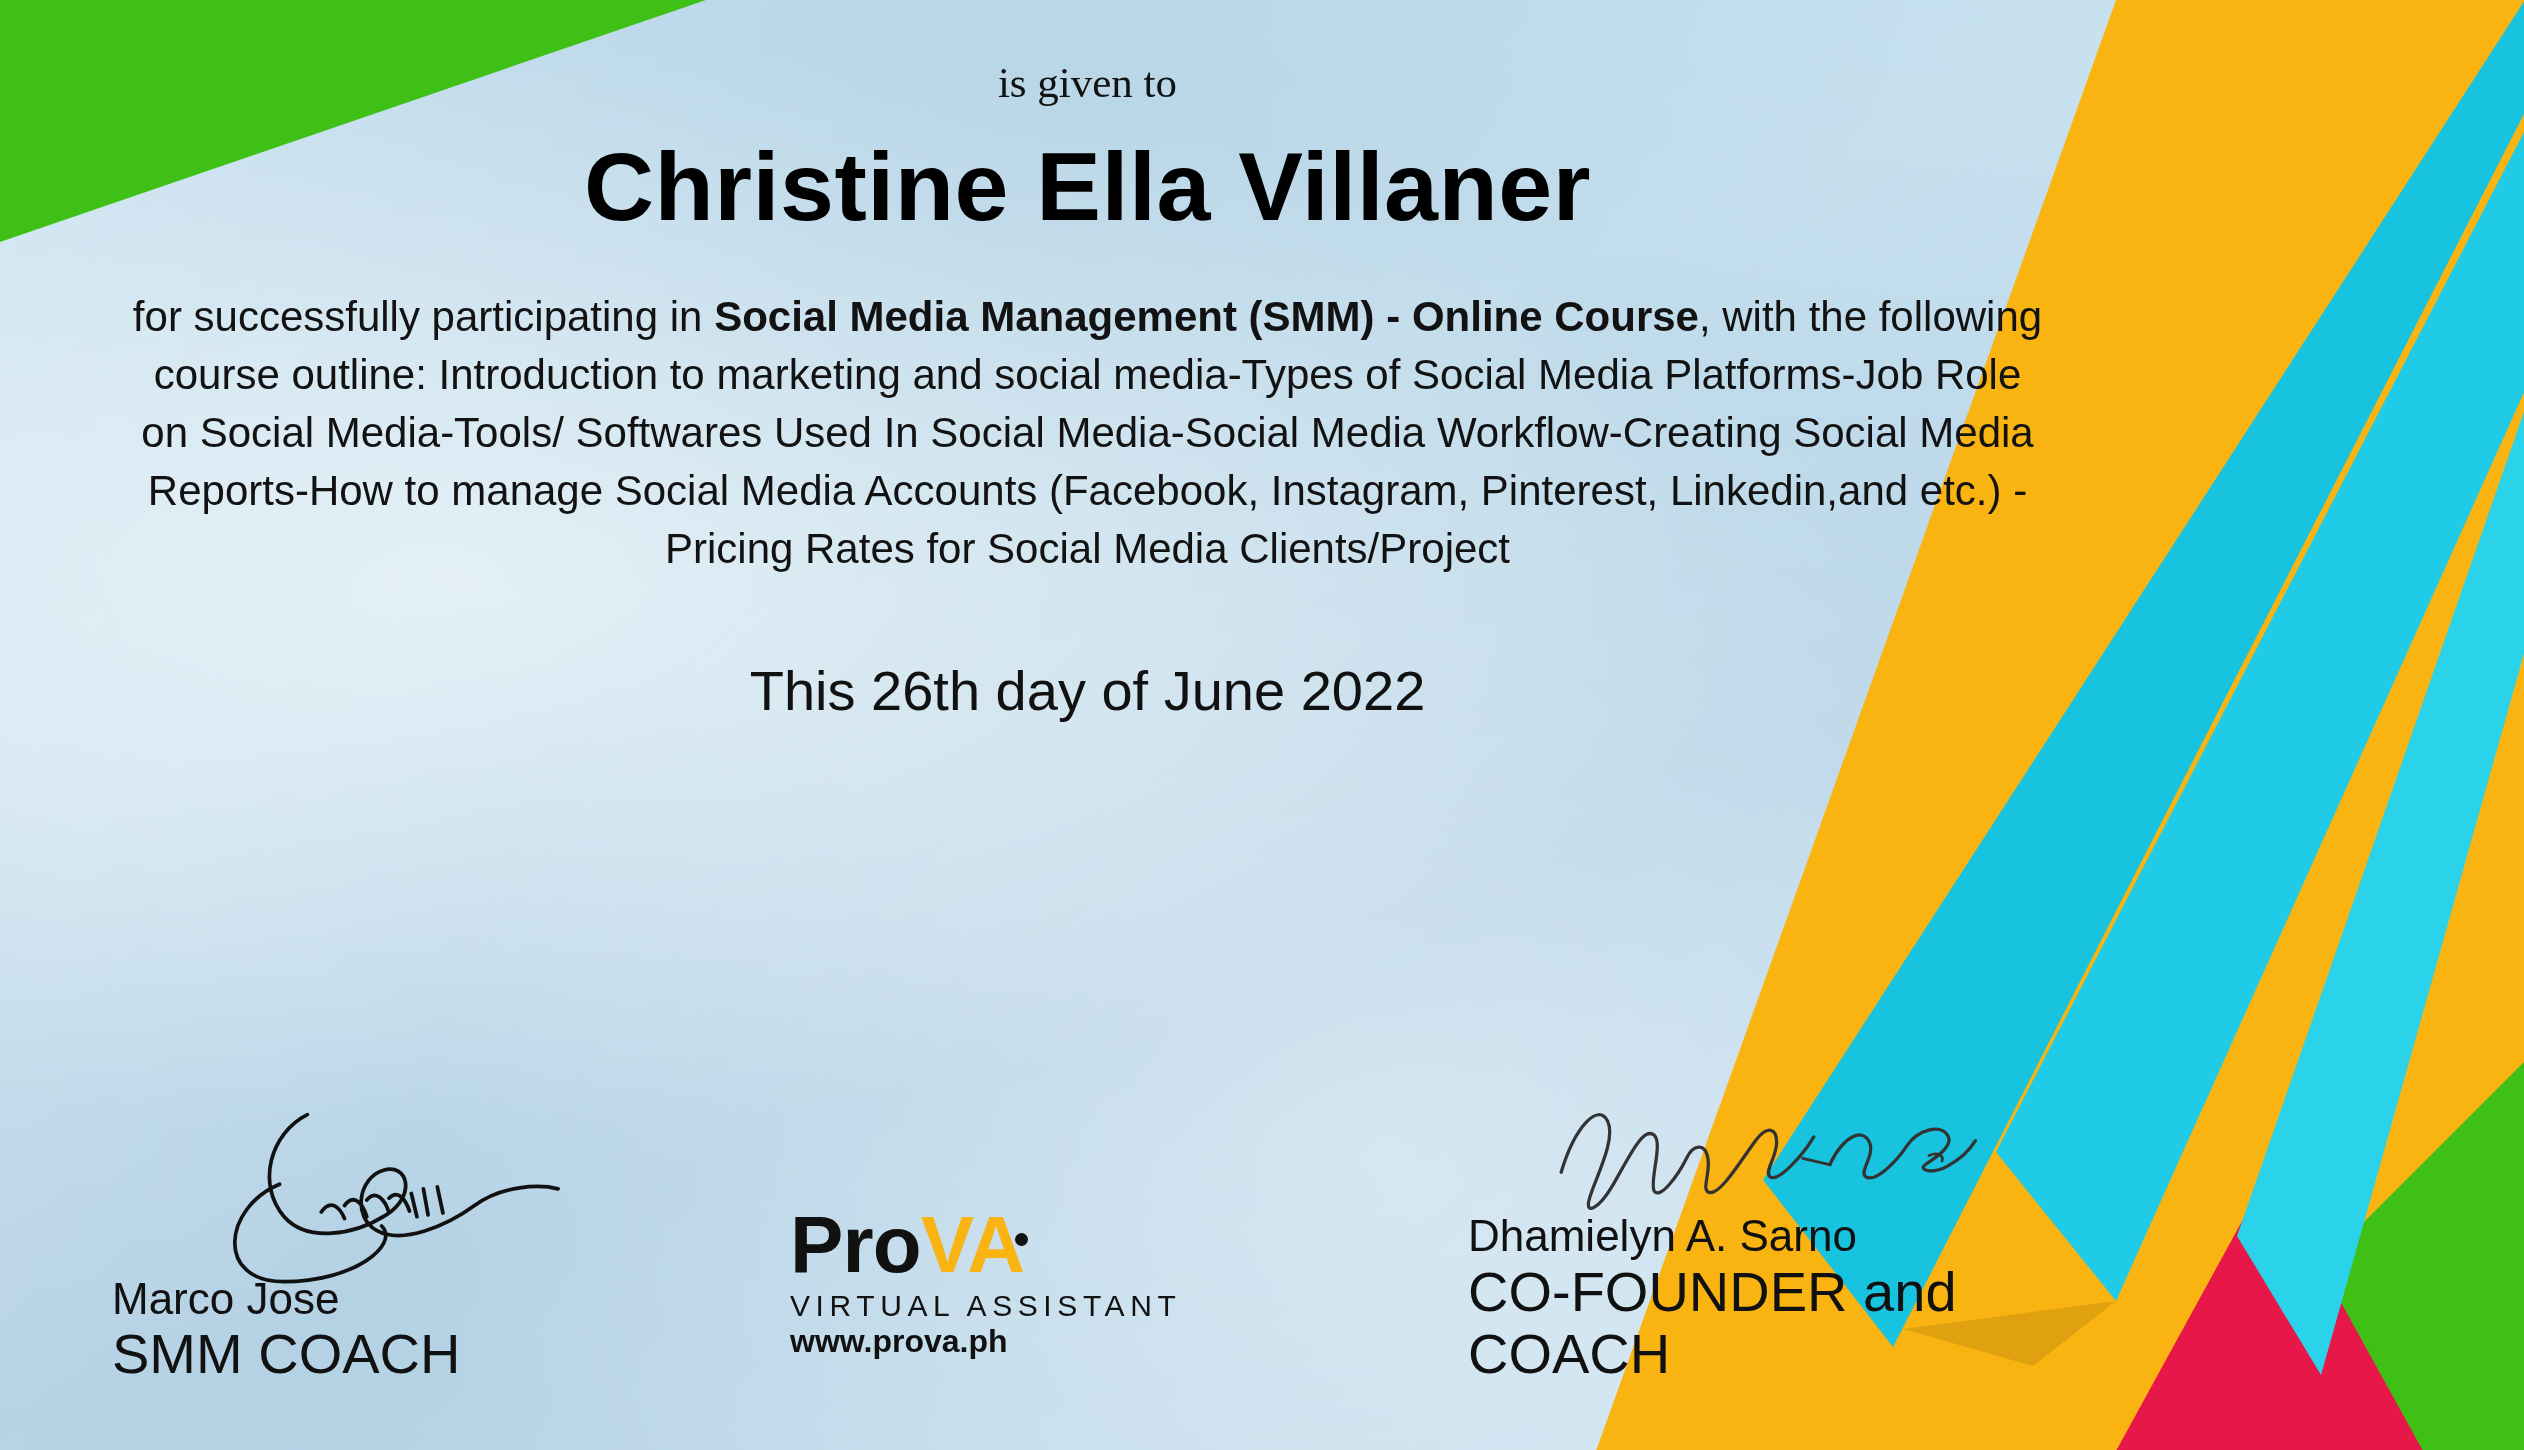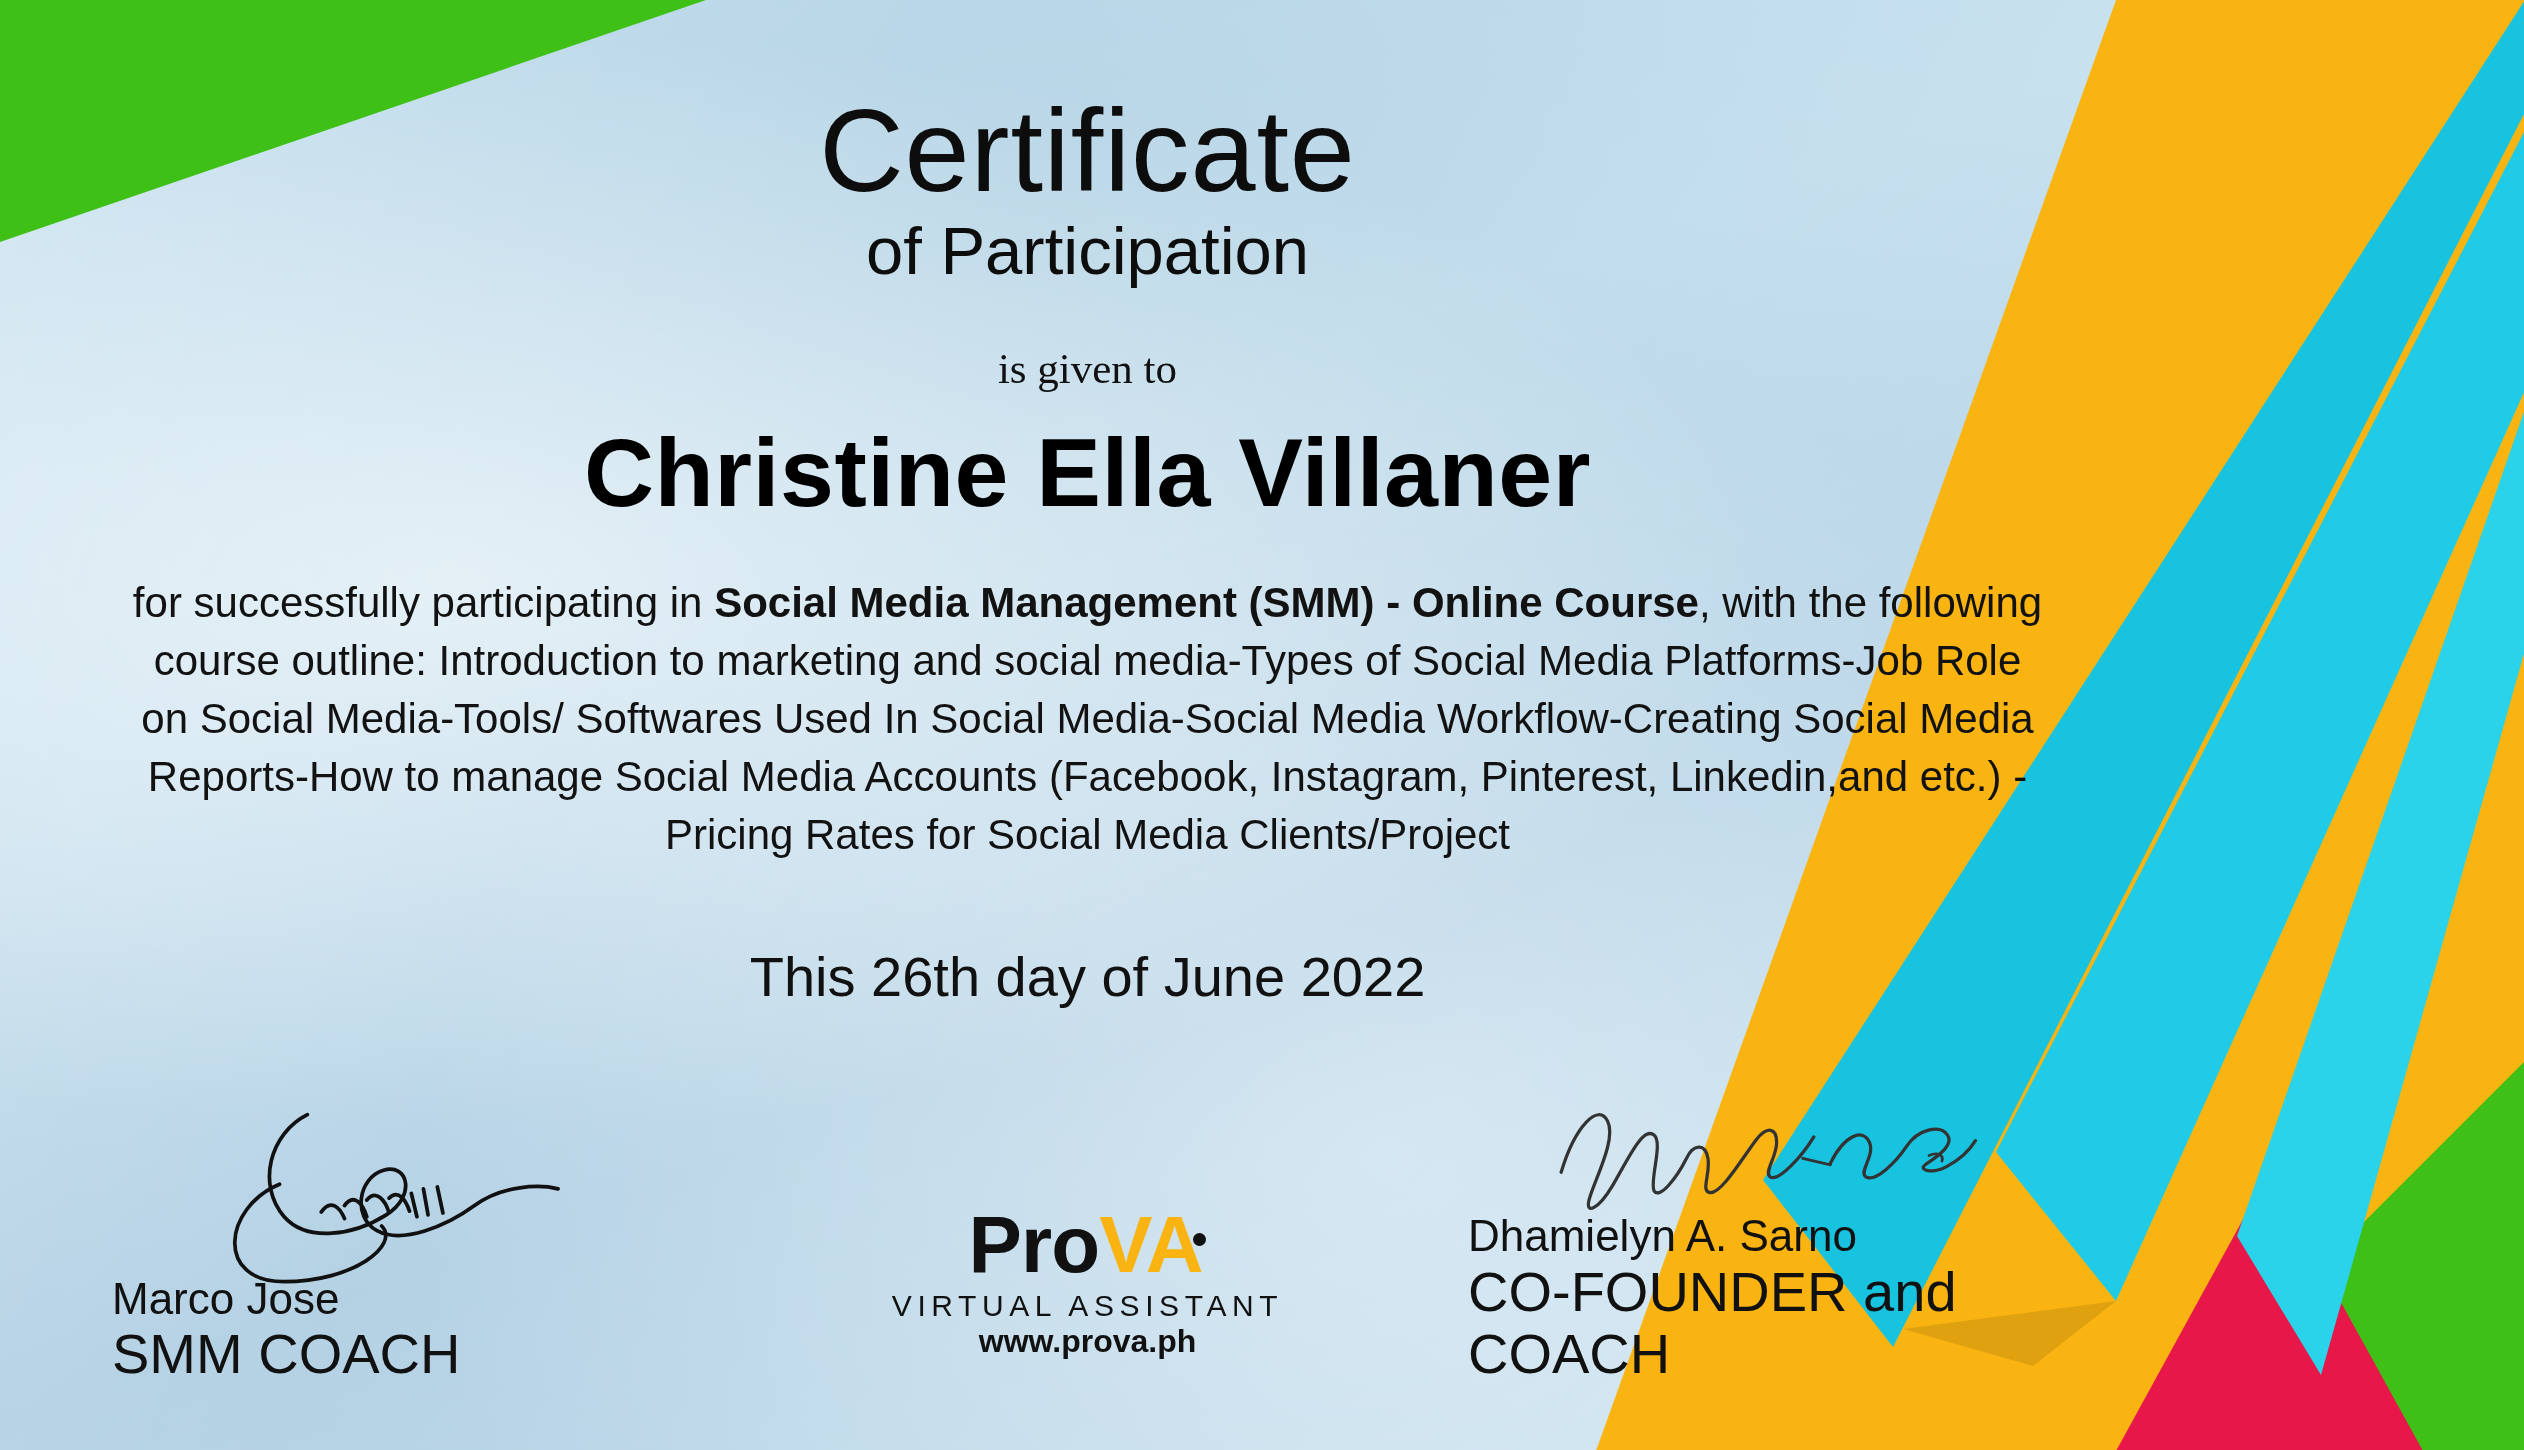--- a/index.html
+++ b/index.html
@@ -178,21 +178,20 @@
   }
   .sign-role {
     font-size: 56px;
     line-height: 1.12;
     color: #111;
   }
 
   
   .logo-col {
     width: 595px;
-    text-align: center;
     padding-bottom: 26px;
   }
   .logo-word {
     font-size: 80px;
     font-weight: bold;
     letter-spacing: -0.9px;
     line-height: 0.95;
     color: #111;
     display: inline-block;
     position: relative;
@@ -232,24 +231,20 @@
   <div class="shape yellow-right2"></div>
   <div class="shape green-br"></div>
   <div class="shape red-br"></div>
   <div class="shape cyan-1"></div>
   <div class="shape cyan-2"></div>
   <div class="shape cyan-3"></div>
   <div class="shape shade-1"></div>
 
   <div class="content">
 
-    <div class="title-block">
-      <div class="cert-title">Certificate</div>
-      <div class="cert-sub">of Participation</div>
-    </div>
 
     <div class="given-to">is given to</div>
 
     <div class="recipient">Christine Ella Villaner</div>
 
     <div class="body-text">
       <span>for successfully participating in </span><b>Social Media Management (SMM) -</b> <b>Online Course</b><span>, with the following course outline: Introduction to marketing and social media-Types of Social Media Platforms-Job Role on Social Media-Tools/ Softwares Used In Social Media-Social Media Workflow-Creating Social Media Reports-How to manage Social Media Accounts (Facebook, Instagram, Pinterest, Linkedin,and etc.) -Pricing Rates for Social Media Clients/Project</span>
     </div>
 
     <div class="date-line">This 26th day of June 2022</div>

